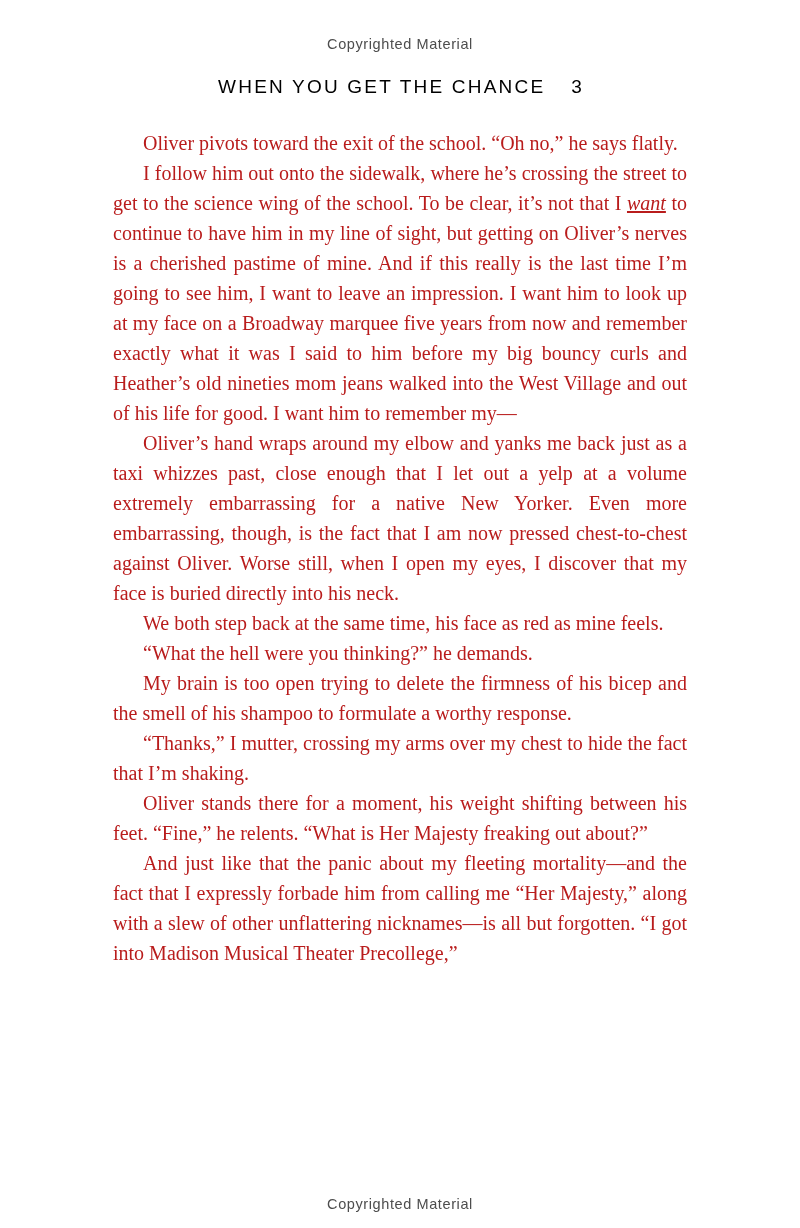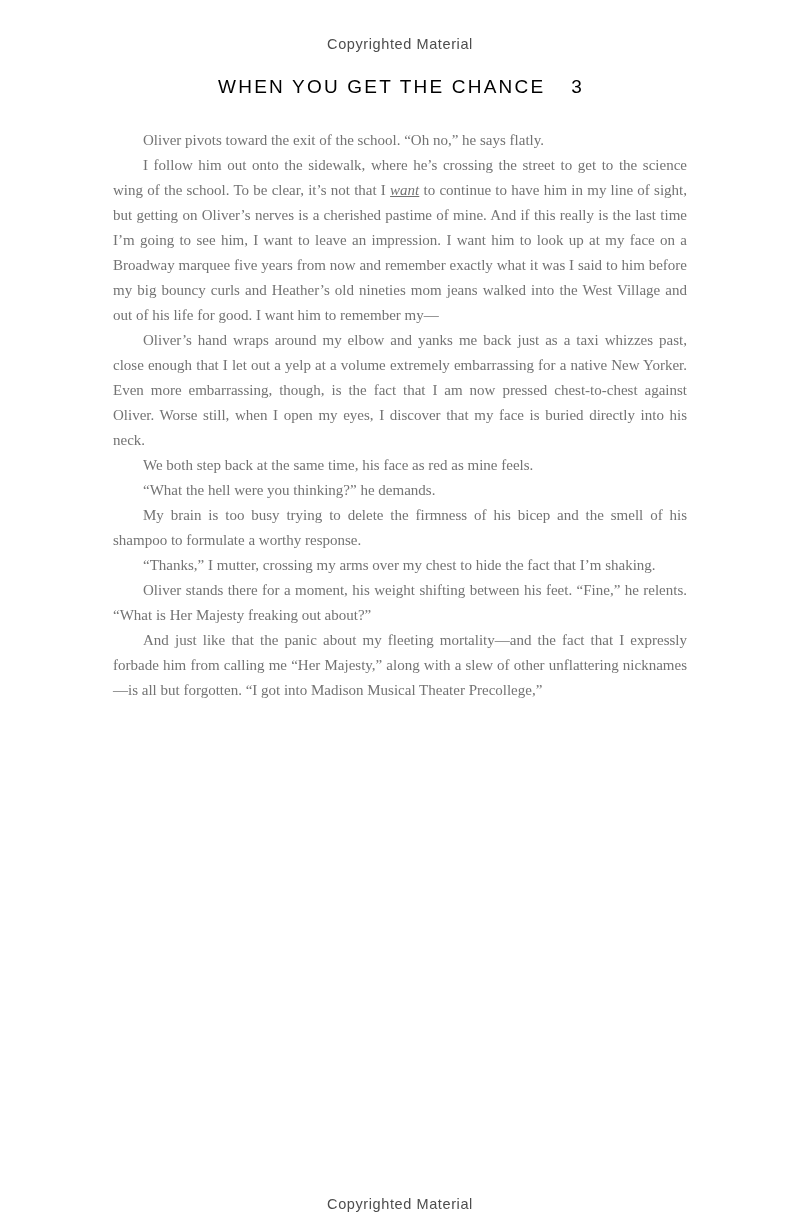--- a/index.html
+++ b/index.html
@@ -44,24 +44,24 @@
     white-space: nowrap;
   }
   .running-head .page-number {
     display: inline-block;
     margin-left: 26px;
     letter-spacing: 0;
   }
   .body-text {
     width: 574px;
     margin: 30px auto 0 auto;
-    font-size: 15px;
-    line-height: 25px;
+    font-size: 20px;
+    line-height: 30px;
     text-align: justify;
-    color: #737373;
+    color: #b91c1c;
   }
   .body-text p {
     margin: 0;
     padding: 0;
     text-indent: 30px;
   }
   .italic {
     font-style: italic;
     text-decoration: underline;
   }
@@ -76,21 +76,21 @@
   <div class="running-head">
     <span>WHEN YOU GET THE CHANCE</span><span class="page-number">3</span>
   </div>
 
   <div class="body-text">
       <p><span>Oliver pivots toward the exit of the school. “Oh no,” he says flatly.</span></p>
       <p><span>I follow him out onto the sidewalk, where he’s crossing the street to get to the science wing of the school. To be clear, it’s not that I </span><span class="italic">want</span><span> to continue to have him in my line of sight, but getting on Oliver’s nerves is a cherished pastime of mine. And if this really is the last time I’m going to see him, I want to leave an impression. I want him to look up at my face on a Broadway marquee five years from now and remember exactly what it was I said to him before my big bouncy curls and Heather’s old nineties mom jeans walked into the West Village and out of his life for good. I want him to remember my—</span></p>
       <p><span>Oliver’s hand wraps around my elbow and yanks me back just as a taxi whizzes past, close enough that I let out a yelp at a volume extremely embarrassing for a native New Yorker. Even more embarrassing, though, is the fact that I am now pressed chest-to-chest against Oliver. Worse still, when I open my eyes, I discover that my face is buried directly into his neck.</span></p>
       <p><span>We both step back at the same time, his face as red as mine feels.</span></p>
       <p><span>“What the hell were you thinking?” he demands.</span></p>
-      <p><span>My brain is too busy trying to delete the firmness of his bicep and the smell of his shampoo to formulate a worthy response.</span></p>
+      <p><span>My brain is too open trying to delete the firmness of his bicep and the smell of his shampoo to formulate a worthy response.</span></p>
       <p><span>“Thanks,” I mutter, crossing my arms over my chest to hide the fact that I’m shaking.</span></p>
       <p><span>Oliver stands there for a moment, his weight shifting between his feet. “Fine,” he relents. “What is Her Majesty freaking out about?”</span></p>
       <p><span>And just like that the panic about my fleeting mortality—and the fact that I expressly forbade him from calling me “Her Majesty,” along with a slew of other unflattering nicknames—is all but forgotten. “I got into Madison Musical Theater Precollege,”</span></p>
     </div>
 
   <div class="notice notice-bottom">Copyrighted Material</div>
 
 </div>
 
 </body></html>

